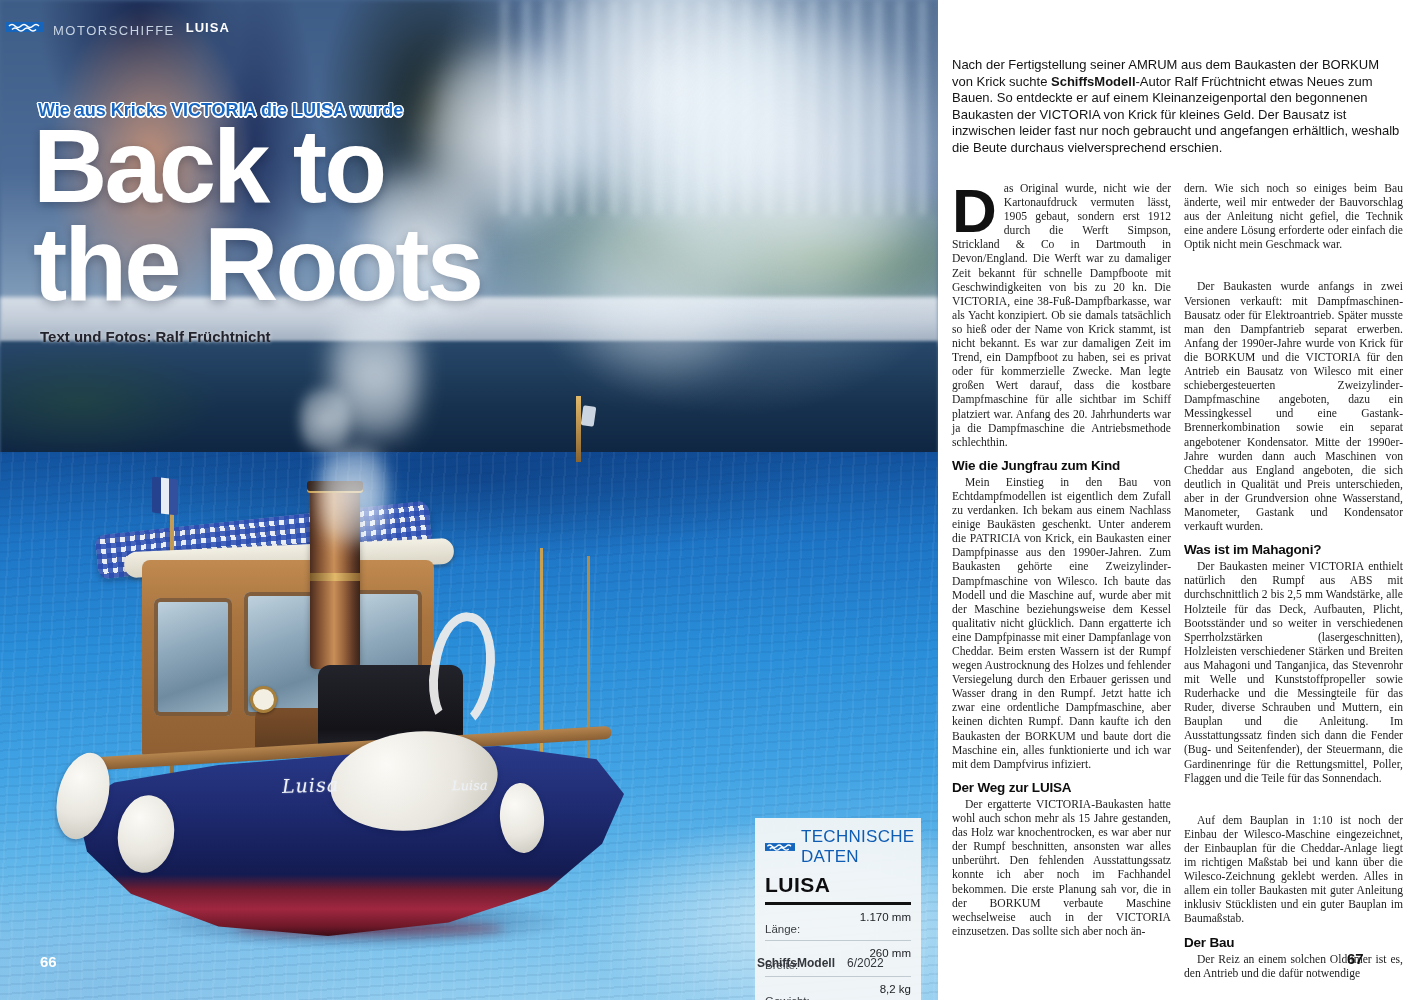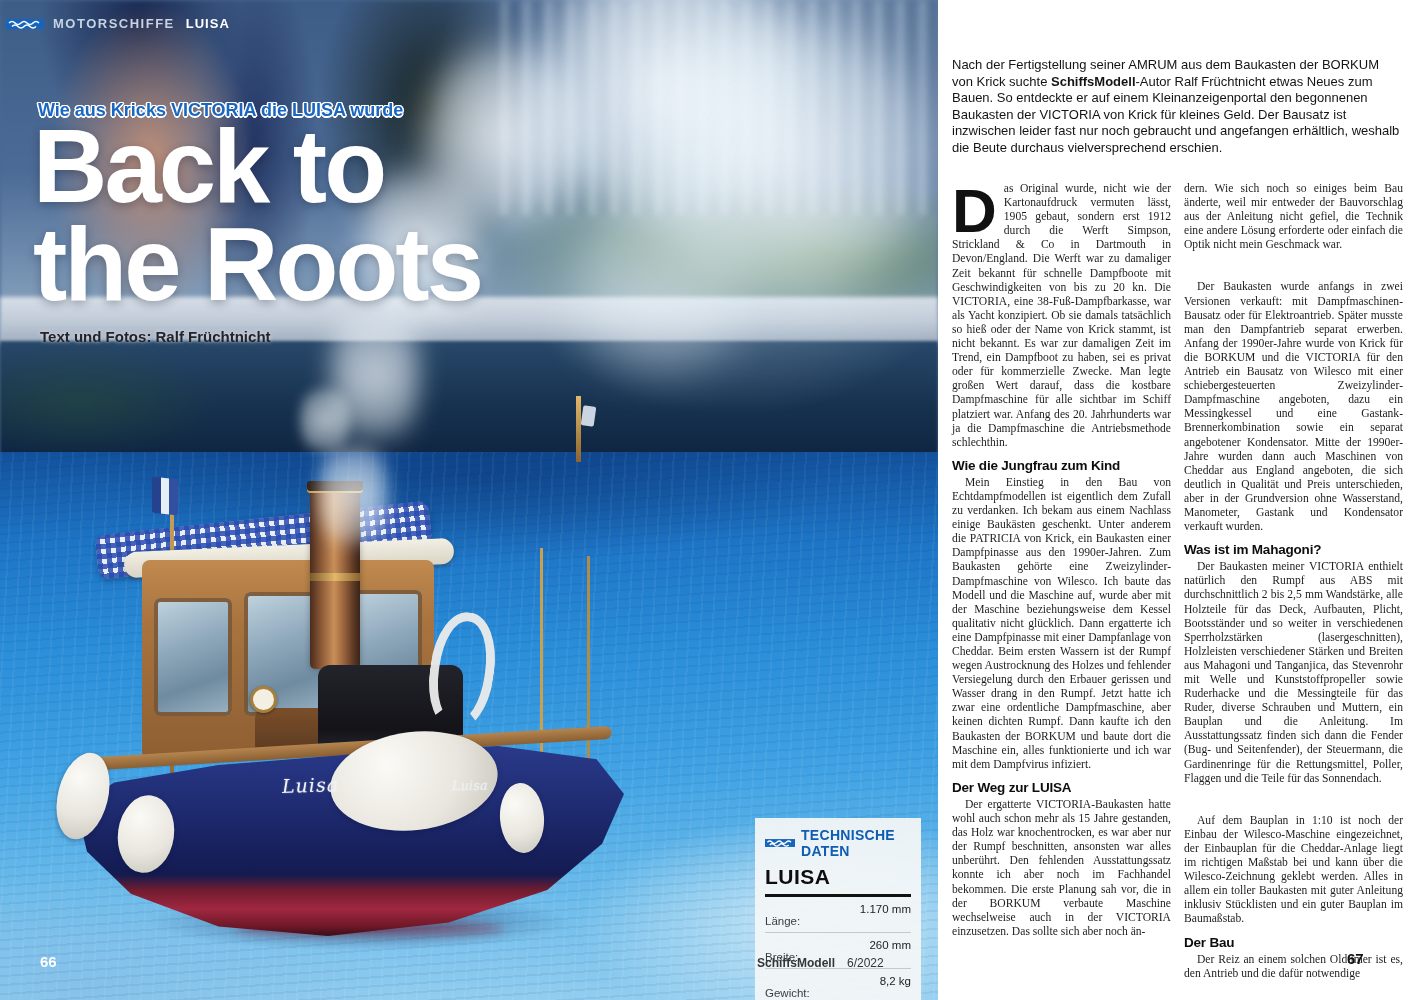--- a/index.html
+++ b/index.html
@@ -113,36 +113,36 @@
   .sm2 { left:330px; top:290px; width:90px;  height:170px; filter:blur(12px); opacity:.8; }
   .sm3 { left:360px; top:150px; width:120px; height:190px; filter:blur(14px); opacity:.85; }
   .sm4 { left:420px; top:30px;  width:170px; height:210px; filter:blur(16px); opacity:.9; }
   .sm5 { left:520px; top:-40px; width:300px; height:260px; filter:blur(18px); opacity:.95; }
   .sm6 { left:640px; top:10px;  width:300px; height:300px; filter:blur(22px); opacity:.85; }
   .sm7 { left:560px; top:200px; width:200px; height:180px; filter:blur(20px); opacity:.5; }
   .sm8 { left:300px; top:380px; width:50px;  height:80px;  filter:blur(6px);  opacity:.7; }
 
   
   .kicker-bar { position:absolute; left:6px; top:16px; display:flex; align-items:center; gap:9px; z-index:10; }
-  .section-label { font-size:13px; font-weight:bold; letter-spacing:1.5px; color:#c6d3e2; }
+  .section-label { font-size:13px; font-weight:normal; letter-spacing:1.5px; color:#c6d3e2;margin-top:7px; }
   .model-label { font-size:13px; font-weight:bold; letter-spacing:1px; color:#ffffff; margin-left:2px; }
   .kicker { position:absolute; left:38px; top:100px; z-index:10; font-size:18px; font-weight:bold; color:#1a67c2;
     text-shadow: -1.5px 0 0 #fff, 1.5px 0 0 #fff, 0 -1.5px 0 #fff, 0 1.5px 0 #fff,
                  -1px -1px 0 #fff, 1px 1px 0 #fff, -1px 1px 0 #fff, 1px -1px 0 #fff; }
   .main-title { position:absolute; left:33px; top:118px; z-index:10; color:#fff; font-weight:bold;
     font-size:103px; line-height:.95; letter-spacing:-3px; text-shadow:0 3px 10px rgba(10,20,40,.3); }
   .main-title span { display:block; }
   .byline { position:absolute; left:40px; top:328px; z-index:10; font-size:15px; font-weight:bold; color:#23232c;
     text-shadow:0 0 4px rgba(255,255,255,.6); }
 
   
   .tech-box { position:absolute; left:755px; top:818px; width:166px; z-index:10;
     background:rgba(242,245,247,.95); padding:9px 10px 8px; }
   .tech-header { display:flex; align-items:center; gap:6px; }
-  .tech-header-label { font-size:14px; font-weight:bold; color:#0f5cb4; letter-spacing:.3px; }
+  .tech-header-label { font-size:17px; font-weight:normal; color:#0f5cb4; letter-spacing:.3px; }
   .tech-title { font-size:21px; font-weight:bold; color:#0d0d0f; margin:6px 0 0; padding-bottom:5px;
     border-bottom:3px solid #111; letter-spacing:.5px; }
   .tech-row { display:flex; justify-content:space-between; font-size:11.5px; padding:6px 0 5px;
     border-bottom:1px solid #c2cad1; }
   .tech-row:last-child { border-bottom:none; }
   .tech-label { color:#3a3d42;margin-top:12px; }
   .tech-value { color:#1c1e22; }
 
   .mag-footer { position:absolute; left:757px; top:956px; z-index:10; font-size:12px; color:#33363c; }
   .mag-name { font-weight:bold; margin-right:12px; }

